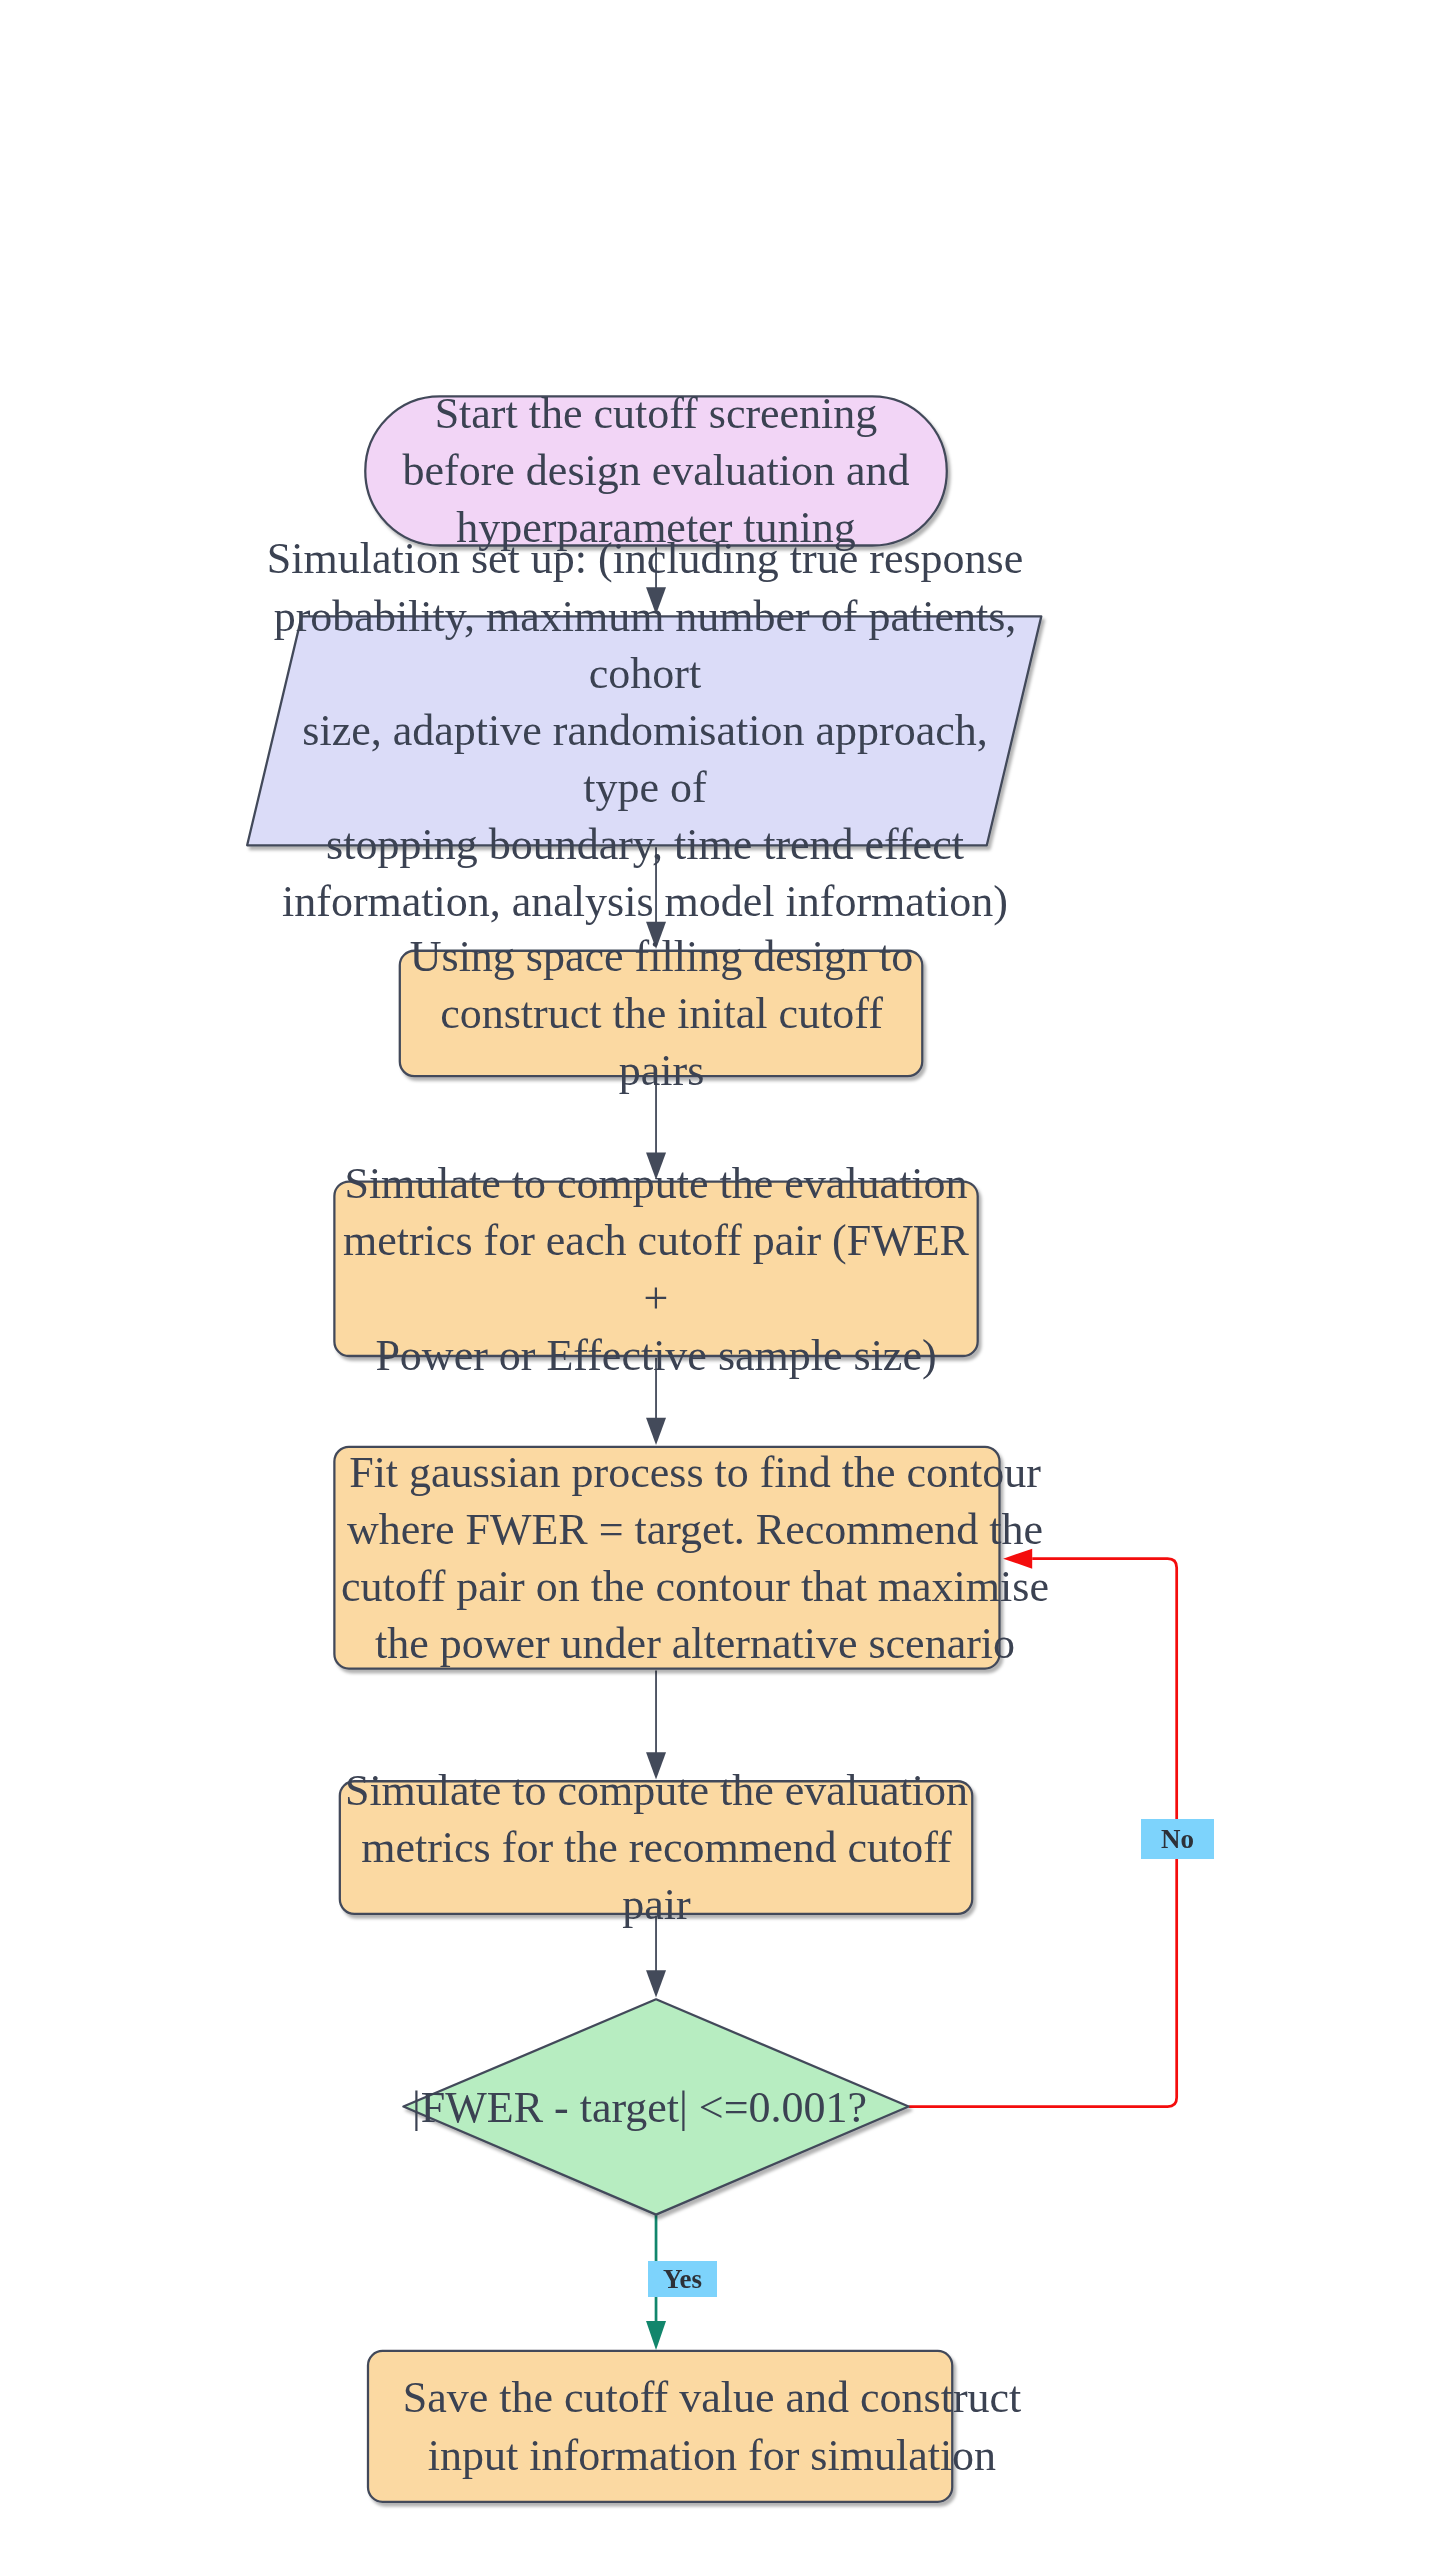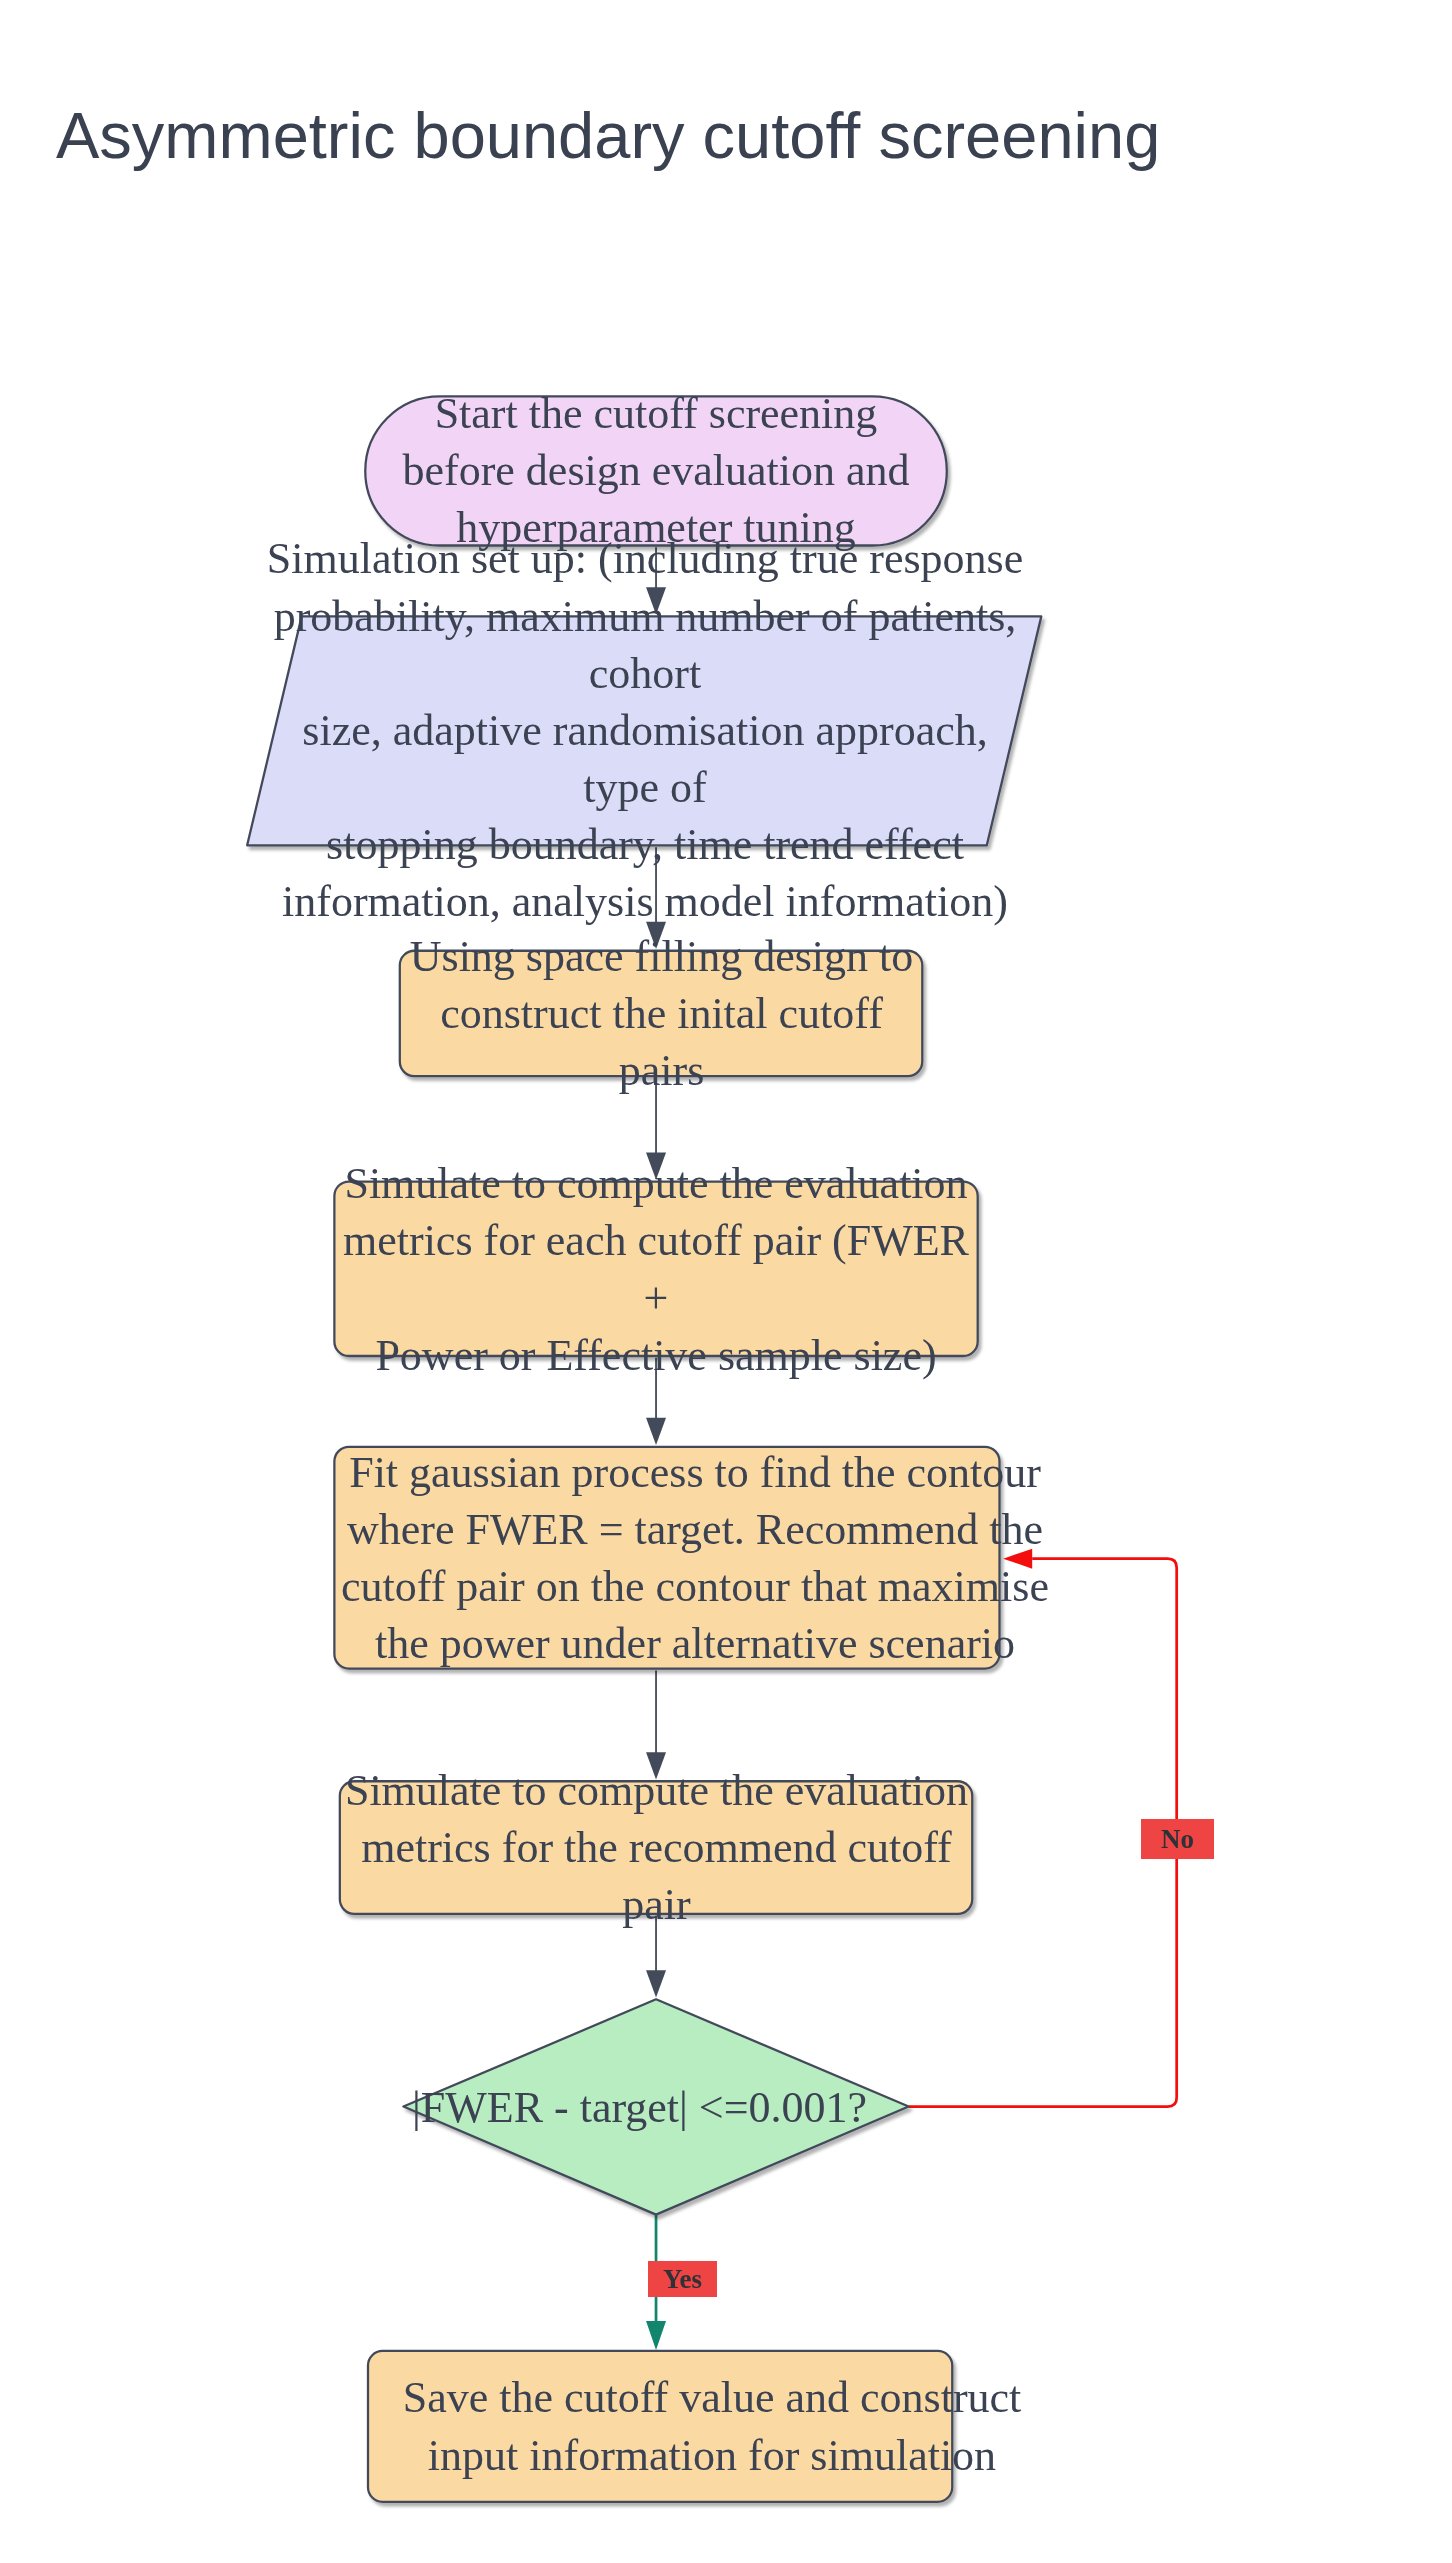--- a/index.html
+++ b/index.html
@@ -12,21 +12,21 @@
     font-family:"Liberation Sans",sans-serif;
     font-size:65px;line-height:1.1;color:#3a4150;white-space:nowrap;
   }
   .node-text{
     position:absolute;display:flex;align-items:center;justify-content:center;
     text-align:center;white-space:pre-line;
     font-size:44px;line-height:1.3;color:#3b4252;
   }
   .edge-label{
     position:absolute;display:flex;align-items:center;justify-content:center;
-    font-weight:bold;font-size:27px;color:#2d3138;background:#ef4444;
+    font-weight:bold;font-size:27px;color:#2d3138;background:#7dd3fc;
   }
   svg.diagram{position:absolute;left:0;top:0;}
 </style>
 </head>
 <body>
 
 <div class="canvas">
 
   <svg class="diagram" width="1452" height="2563" viewBox="0 0 1598 2820">
     <defs>
@@ -75,21 +75,20 @@
       <path d="M 332 678 L 1146 678 L 1086 930 L 272 930 Z" fill="#dbdcf8"></path>
       <rect x="440" y="1046" width="575" height="138" rx="16" fill="#fbd9a2"></rect>
       <rect x="368" y="1300" width="708" height="192" rx="16" fill="#fbd9a2"></rect>
       <rect x="368" y="1592" width="732" height="244" rx="16" fill="#fbd9a2"></rect>
       <rect x="374" y="1960" width="696" height="146" rx="16" fill="#fbd9a2"></rect>
       <polygon points="722,2200 1000,2318 722,2437 444,2318" fill="#b7edc1"></polygon>
       <rect x="405" y="2587" width="643" height="166" rx="16" fill="#fbd9a2"></rect>
     </g>
   </svg>
 
-  <div class="page-title">Asymmetric boundary cutoff screening</div>
 
   <div class="node-text" style="left:365px;top:396px;width:582px;height:149px;">Start the cutoff screening
 before design evaluation and
 hyperparameter tuning</div>
 
   <div class="node-text" style="left:400px;top:951px;width:523px;height:125px;">Using space filling design to
 construct the inital cutoff pairs</div>
 
   <div class="node-text" style="left:264px;top:616px;width:762px;height:229px;">Simulation set up: (including true response
 probability, maximum number of patients, cohort

